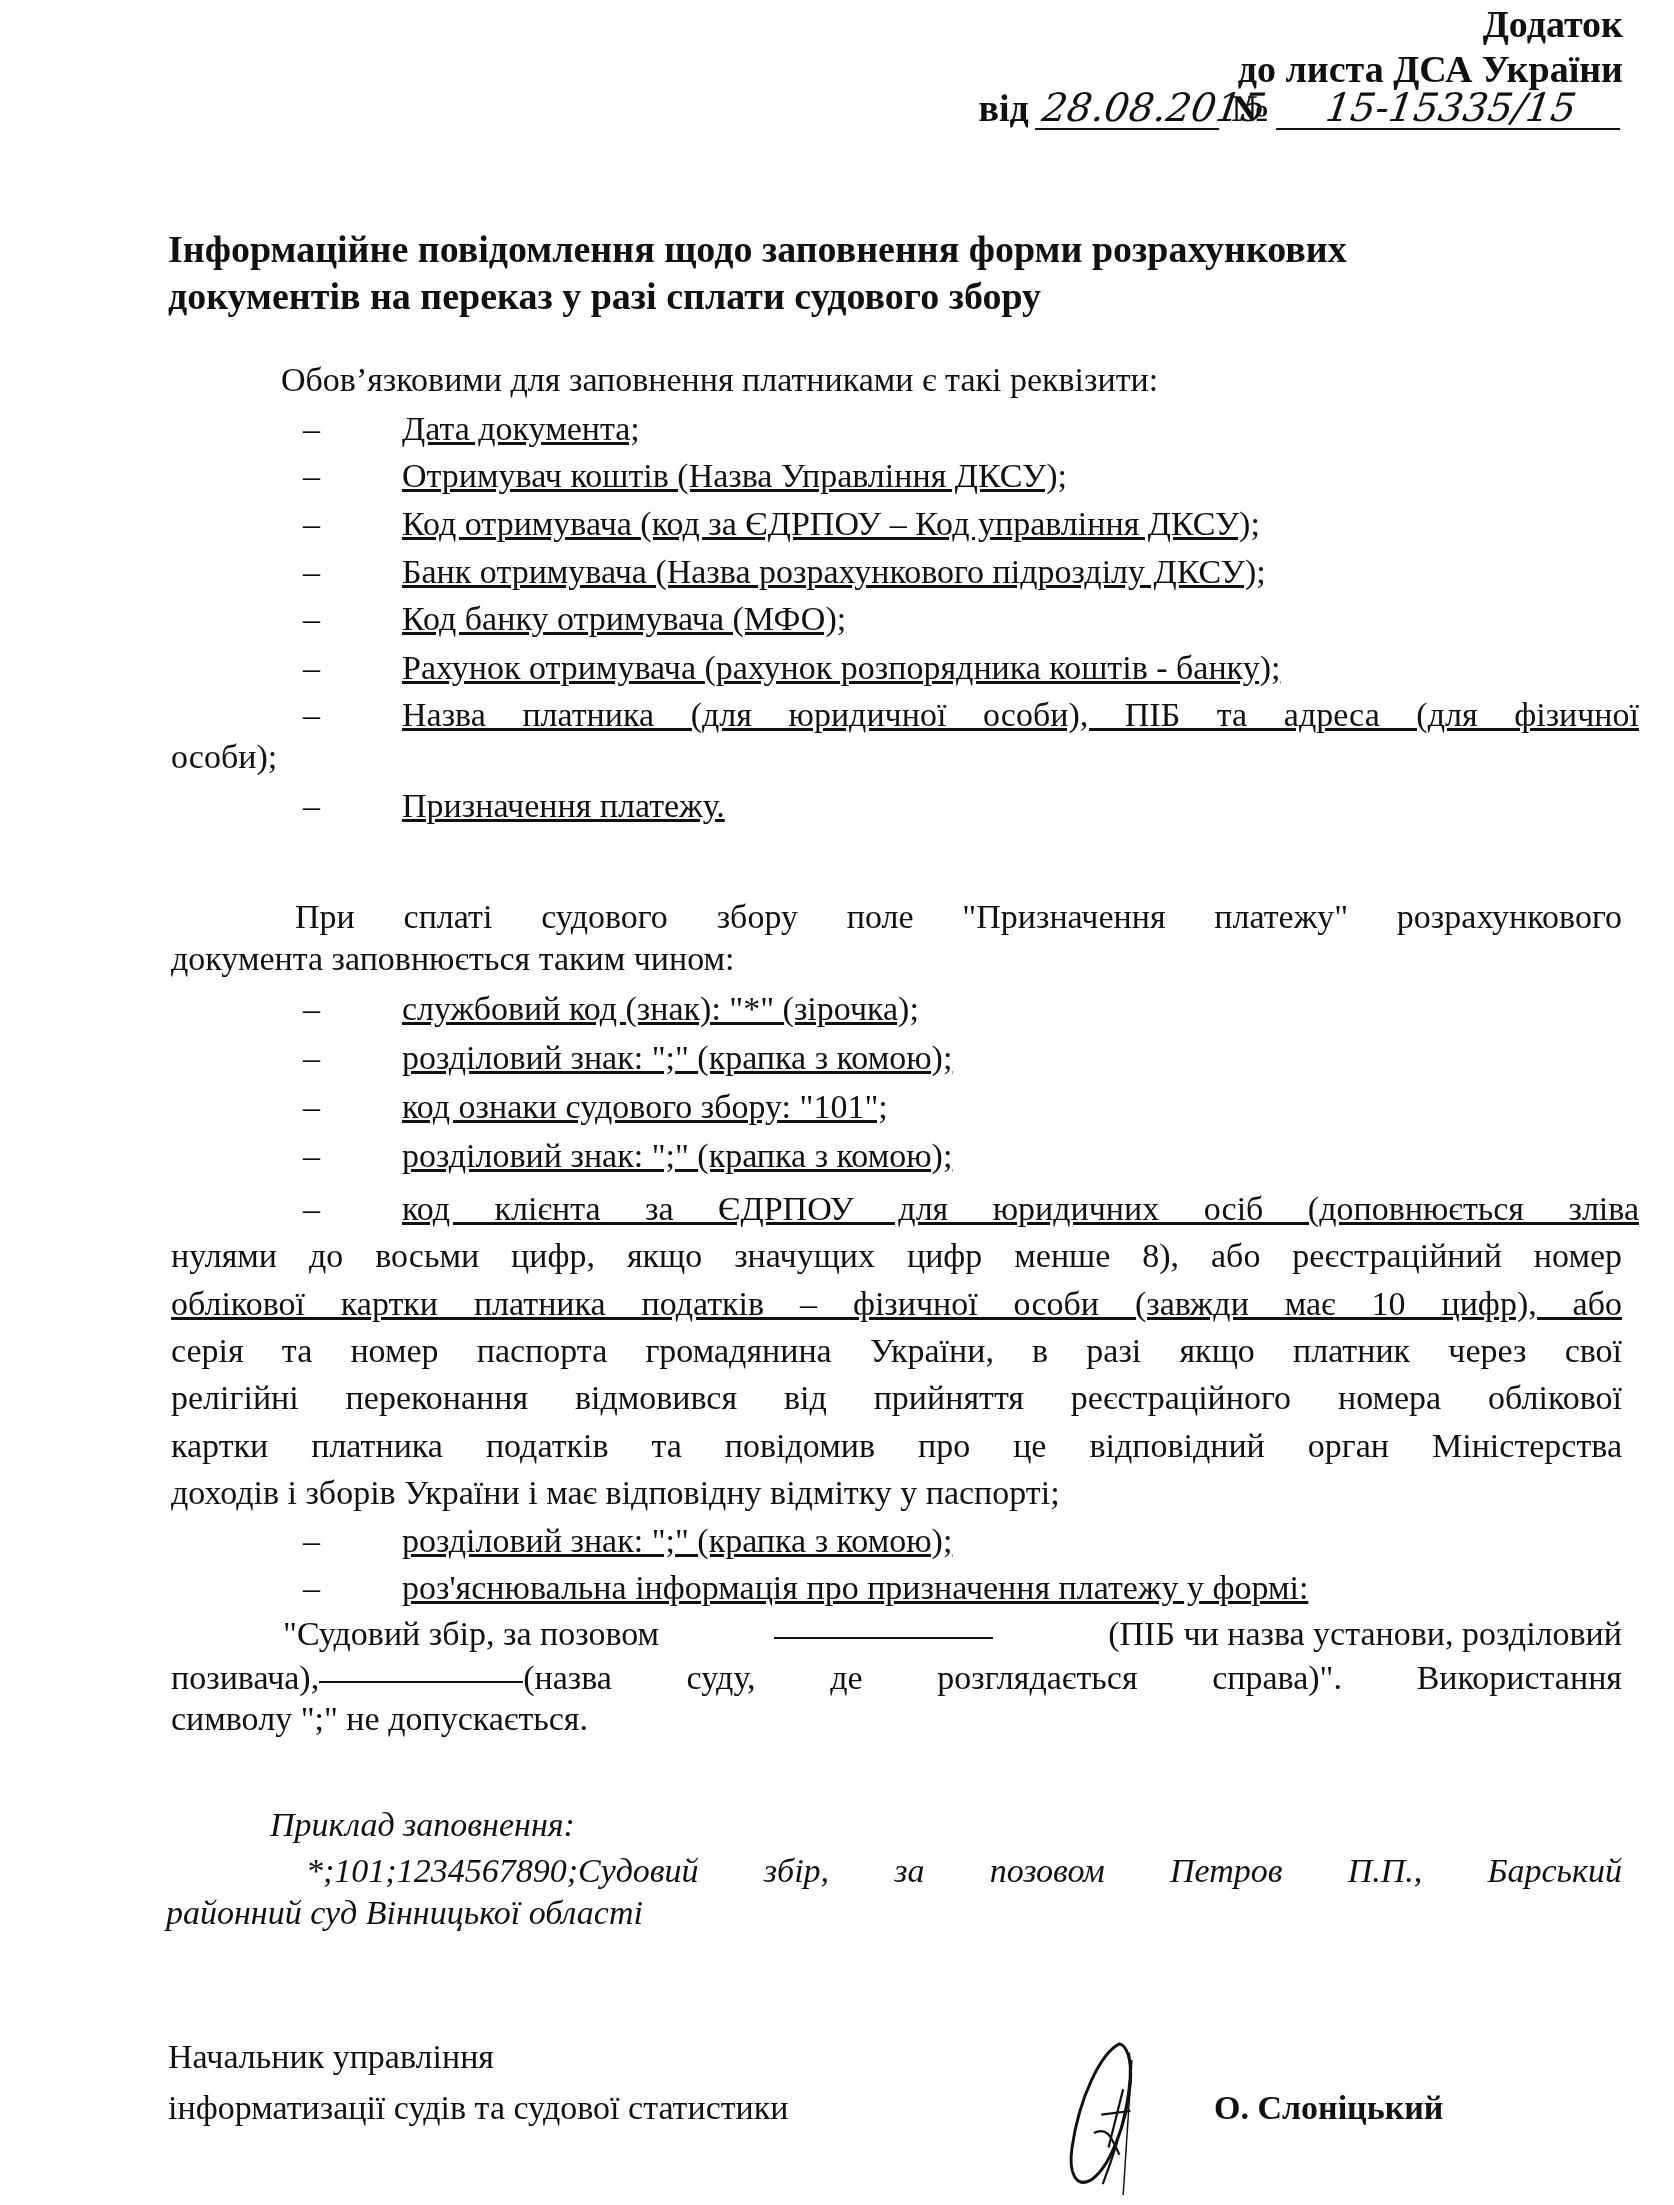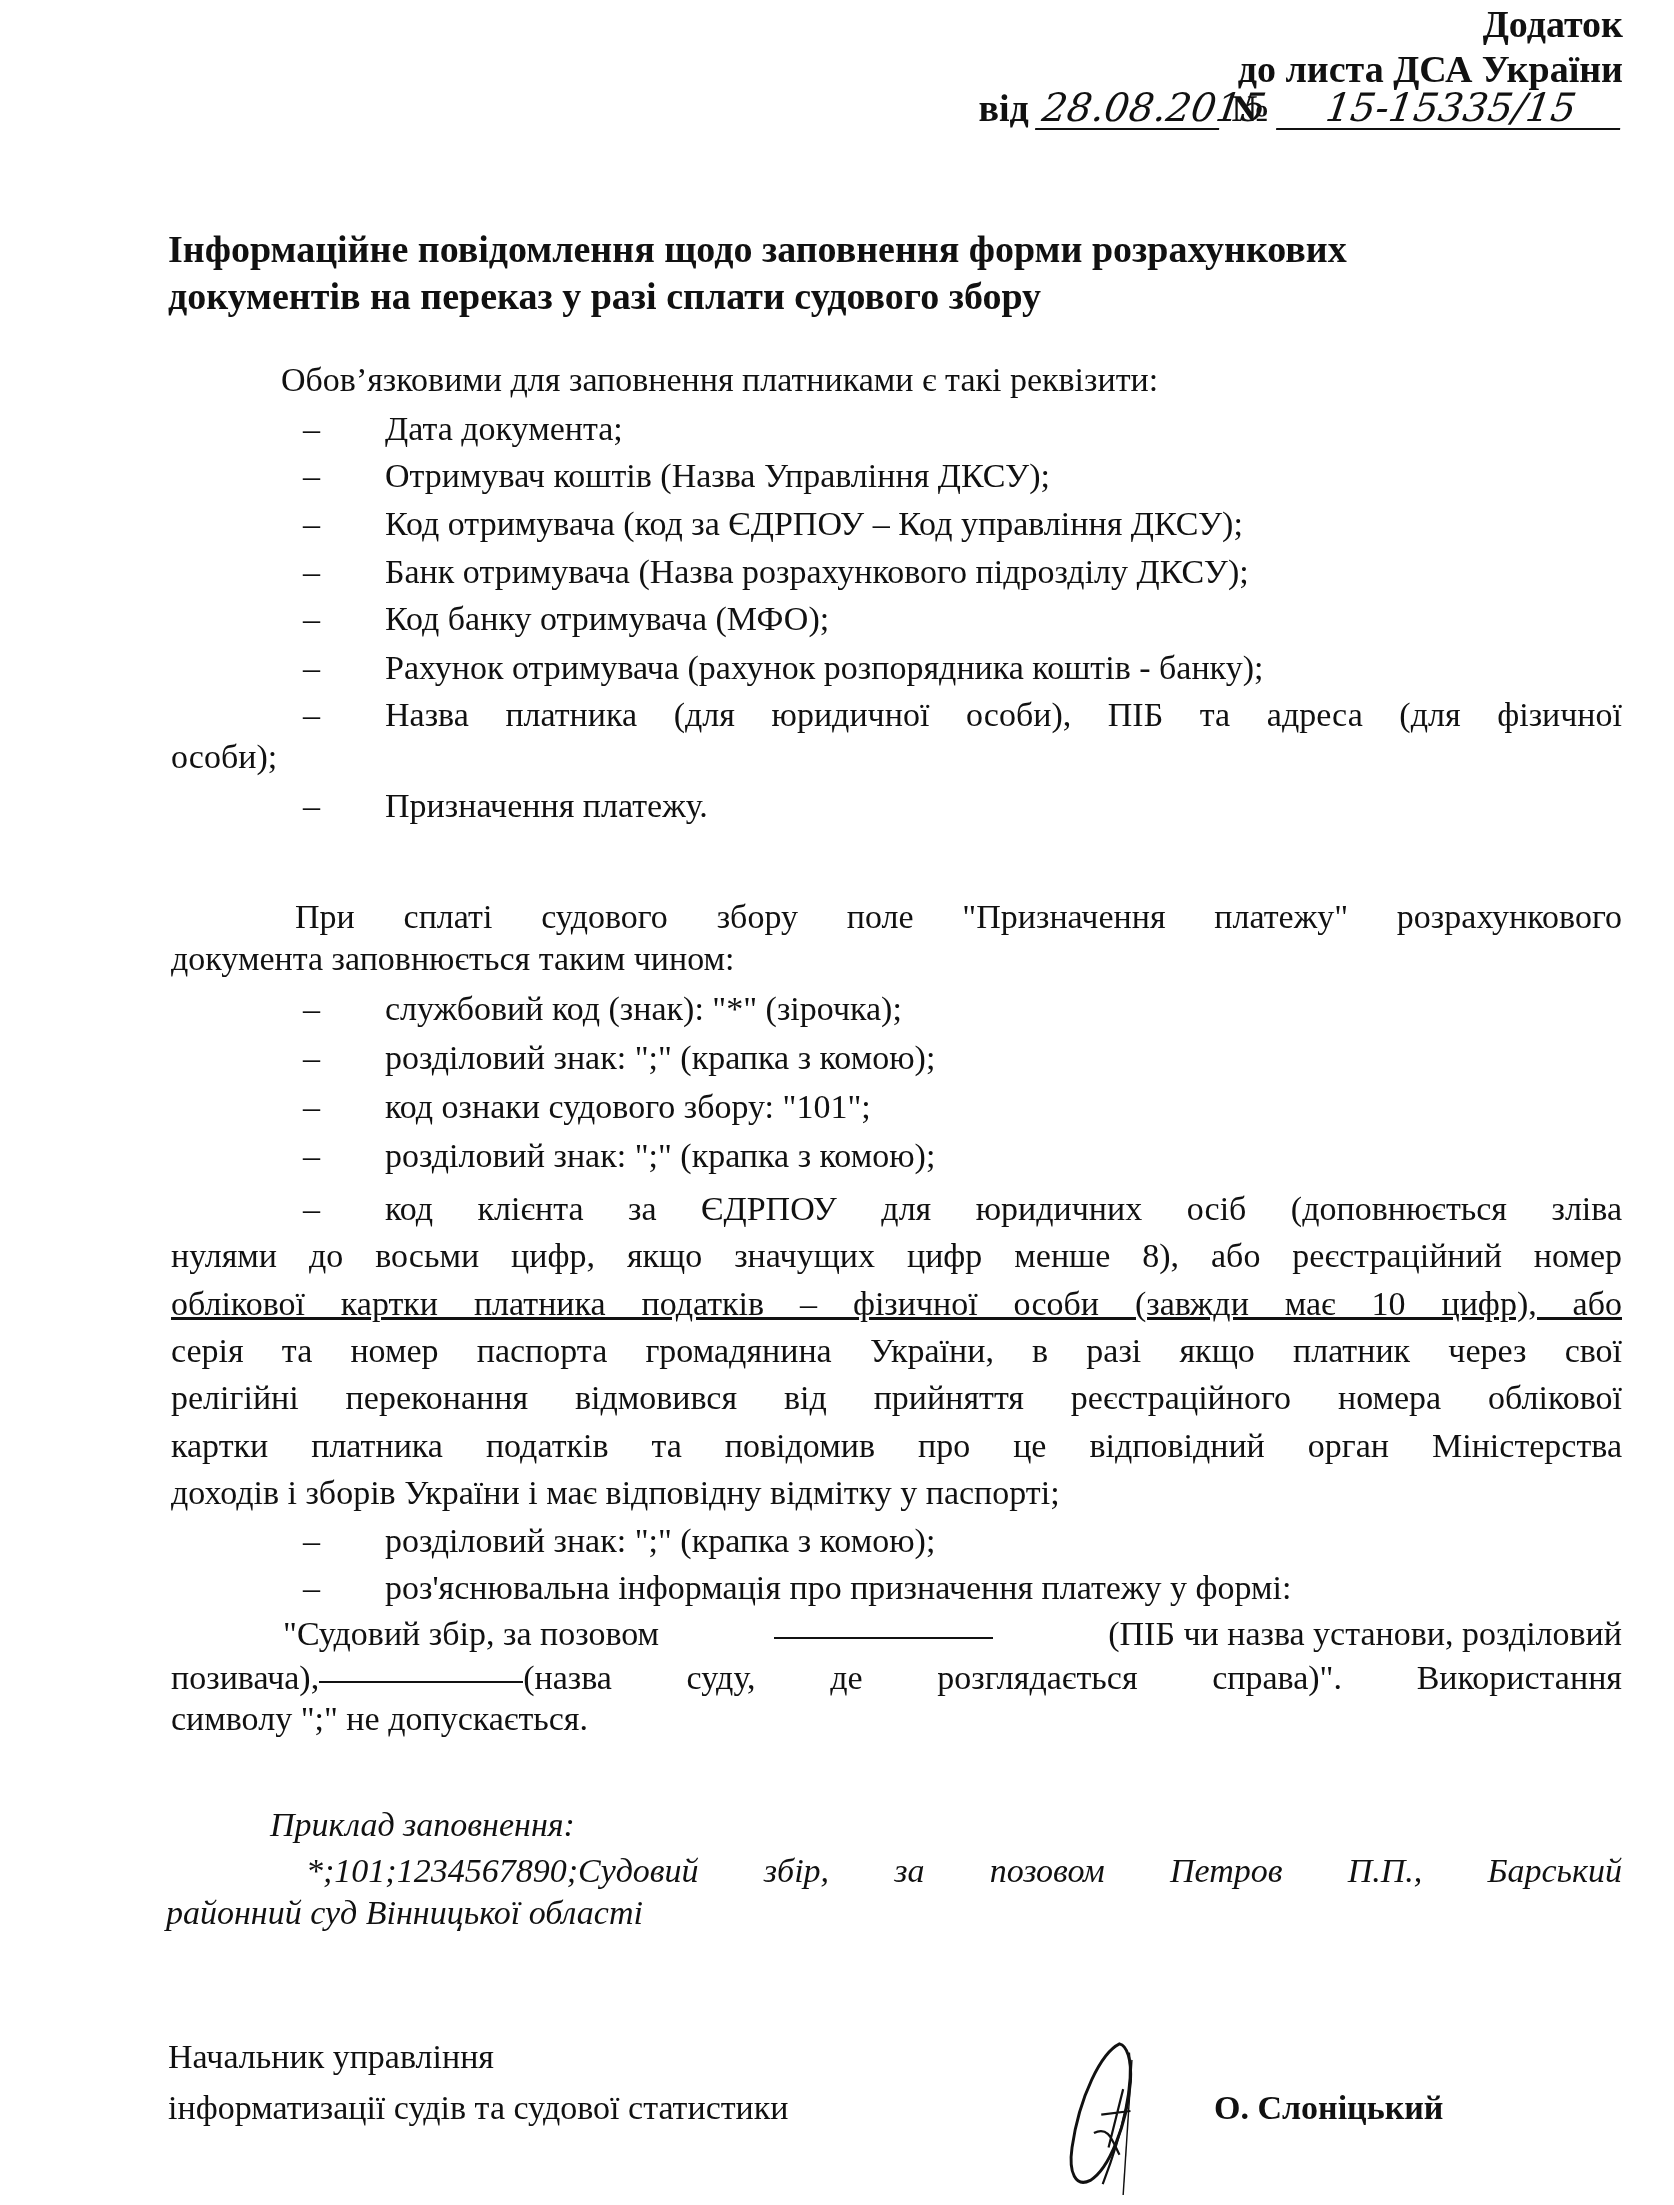--- a/index.html
+++ b/index.html
@@ -8,21 +8,21 @@
   .page { position: absolute; left: 0; top: 0; width: 1675px; height: 2205px; }
   .abs { position: absolute; }
   .hdr { right: 52px; text-align: right; font-weight: bold; font-size: 38px; line-height: 44px; }
   .hand { font-family: "DejaVu Serif", serif; font-style: italic; font-weight: normal; font-size: 39px;
           display: inline-block; border-bottom: 2.9px solid #111; line-height: 41px; padding: 0 4.4px; transform: skewX(-8deg); }
   .title { left: 168px; width: 1385px; text-align: left; font-weight: bold; font-size: 38px; line-height: 47px; }
   .body-text { font-size: 34px; line-height: 38px; }
   .line { position: absolute; left: 171px; width: 1451px; white-space: nowrap; }
   .just { text-align: justify; text-align-last: justify; white-space: normal; }
   .dash { position: absolute; left: 303px; width: 29px; }
-  .bl { position: absolute; left: 385px; white-space: nowrap; }
+  .bl { position: absolute; left: 402px; white-space: nowrap; text-decoration: underline; }
   .italic { font-style: italic; }
   .blank { display: inline-block; border-bottom: 2.2px solid #111; vertical-align: baseline; height: 22px; }
   .sig-svg { position: absolute; left: 1050px; top: 2038px; width: 139px; height: 157px; }
 </style>
 </head>
 <body>
 
 <div class="page">
 
   <div class="abs hdr" style="top:1.5px;">Додаток</div>

